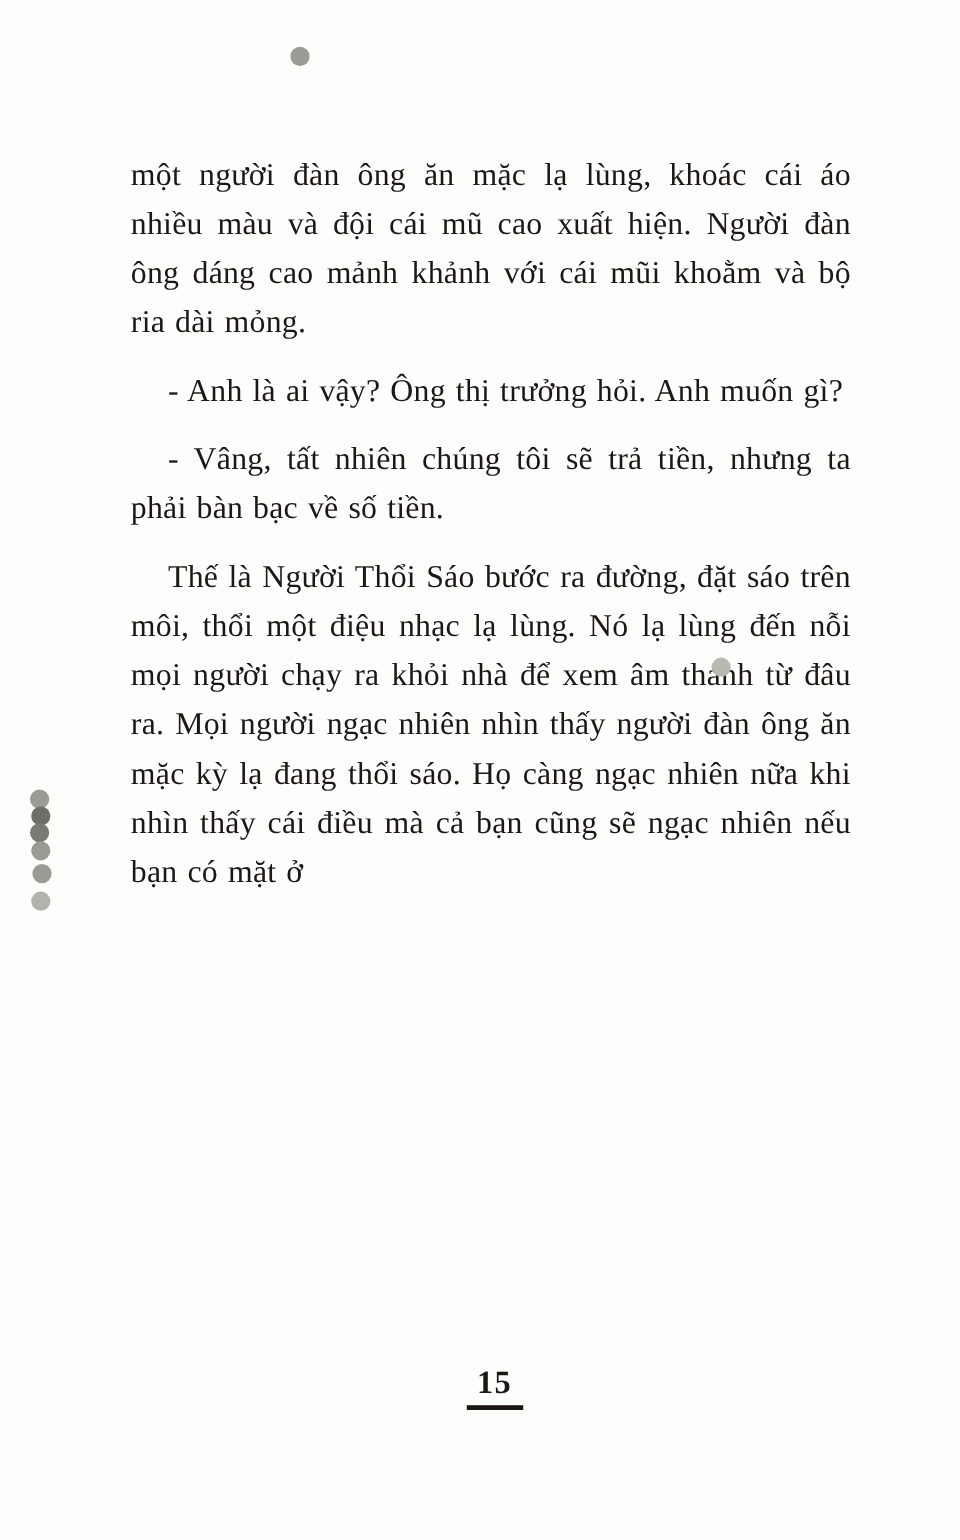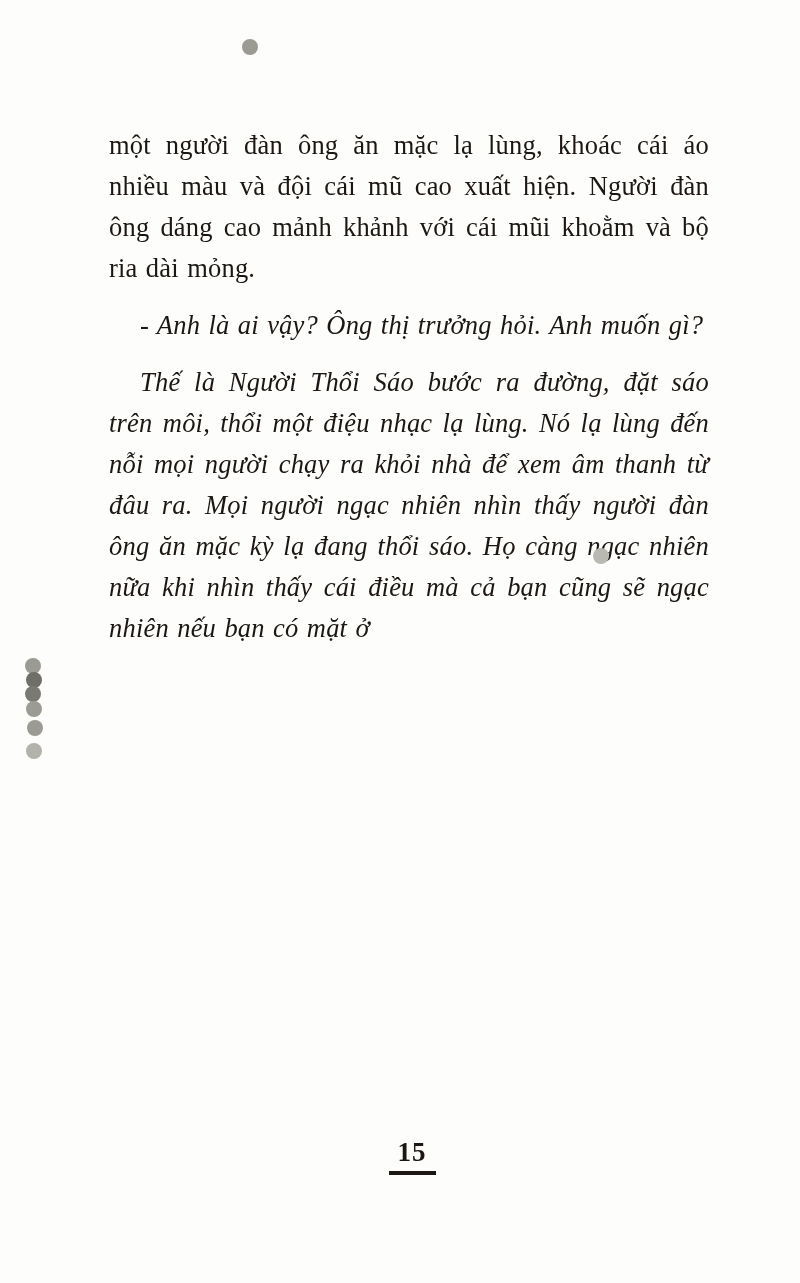--- a/index.html
+++ b/index.html
@@ -26,21 +26,20 @@
   }
   .para {
     font-size: 26.5px;
     line-height: 41px;
     text-align: justify;
     letter-spacing: 0.2px;
     word-spacing: 1.5px;
   }
   .para.indent {
     text-indent: 31px;
-    font-style: italic;
   }
   
   .page-number-wrap {
     position: absolute;
     top: 1121px;
     left: 4px;
     width: 100%;
     text-align: center;
   }
   .page-number {
@@ -59,20 +58,21 @@
   }
 </style>
 </head>
 <body>
 
 <div class="page">
 
   <div class="text-block">
     <p class="para">một người đàn ông ăn mặc lạ lùng, khoác cái áo nhiều màu và đội cái mũ cao xuất hiện. Người đàn ông dáng cao mảnh khảnh với cái mũi khoằm và bộ ria dài mỏng.</p>
     <p class="para indent">- Anh là ai vậy? Ông thị trưởng hỏi. Anh muốn gì?</p>
+    <p class="para indent">- Vâng, tất nhiên chúng tôi sẽ trả tiền, nhưng ta phải bàn bạc về số tiền.</p>
     <p class="para indent">Thế là Người Thổi Sáo bước ra đường, đặt sáo trên môi, thổi một điệu nhạc lạ lùng. Nó lạ lùng đến nỗi mọi người chạy ra khỏi nhà để xem âm thanh từ đâu ra. Mọi người ngạc nhiên nhìn thấy người đàn ông ăn mặc kỳ lạ đang thổi sáo. Họ càng ngạc nhiên nữa khi nhìn thấy cái điều mà cả bạn cũng sẽ ngạc nhiên nếu bạn có mặt ở</p>
   </div>
 
   <div class="page-number-wrap">
     <span class="page-number">15</span>
   </div>
 
   <div class="speck" style="left:234px; top:31px; width:3px; height:3px;"></div>
   <div class="speck" style="left:17px; top:650px; width:3px; height:5px;"></div>
   <div class="speck" style="left:18px; top:664px; width:4px; height:7px; background:#6f6f68;"></div>

